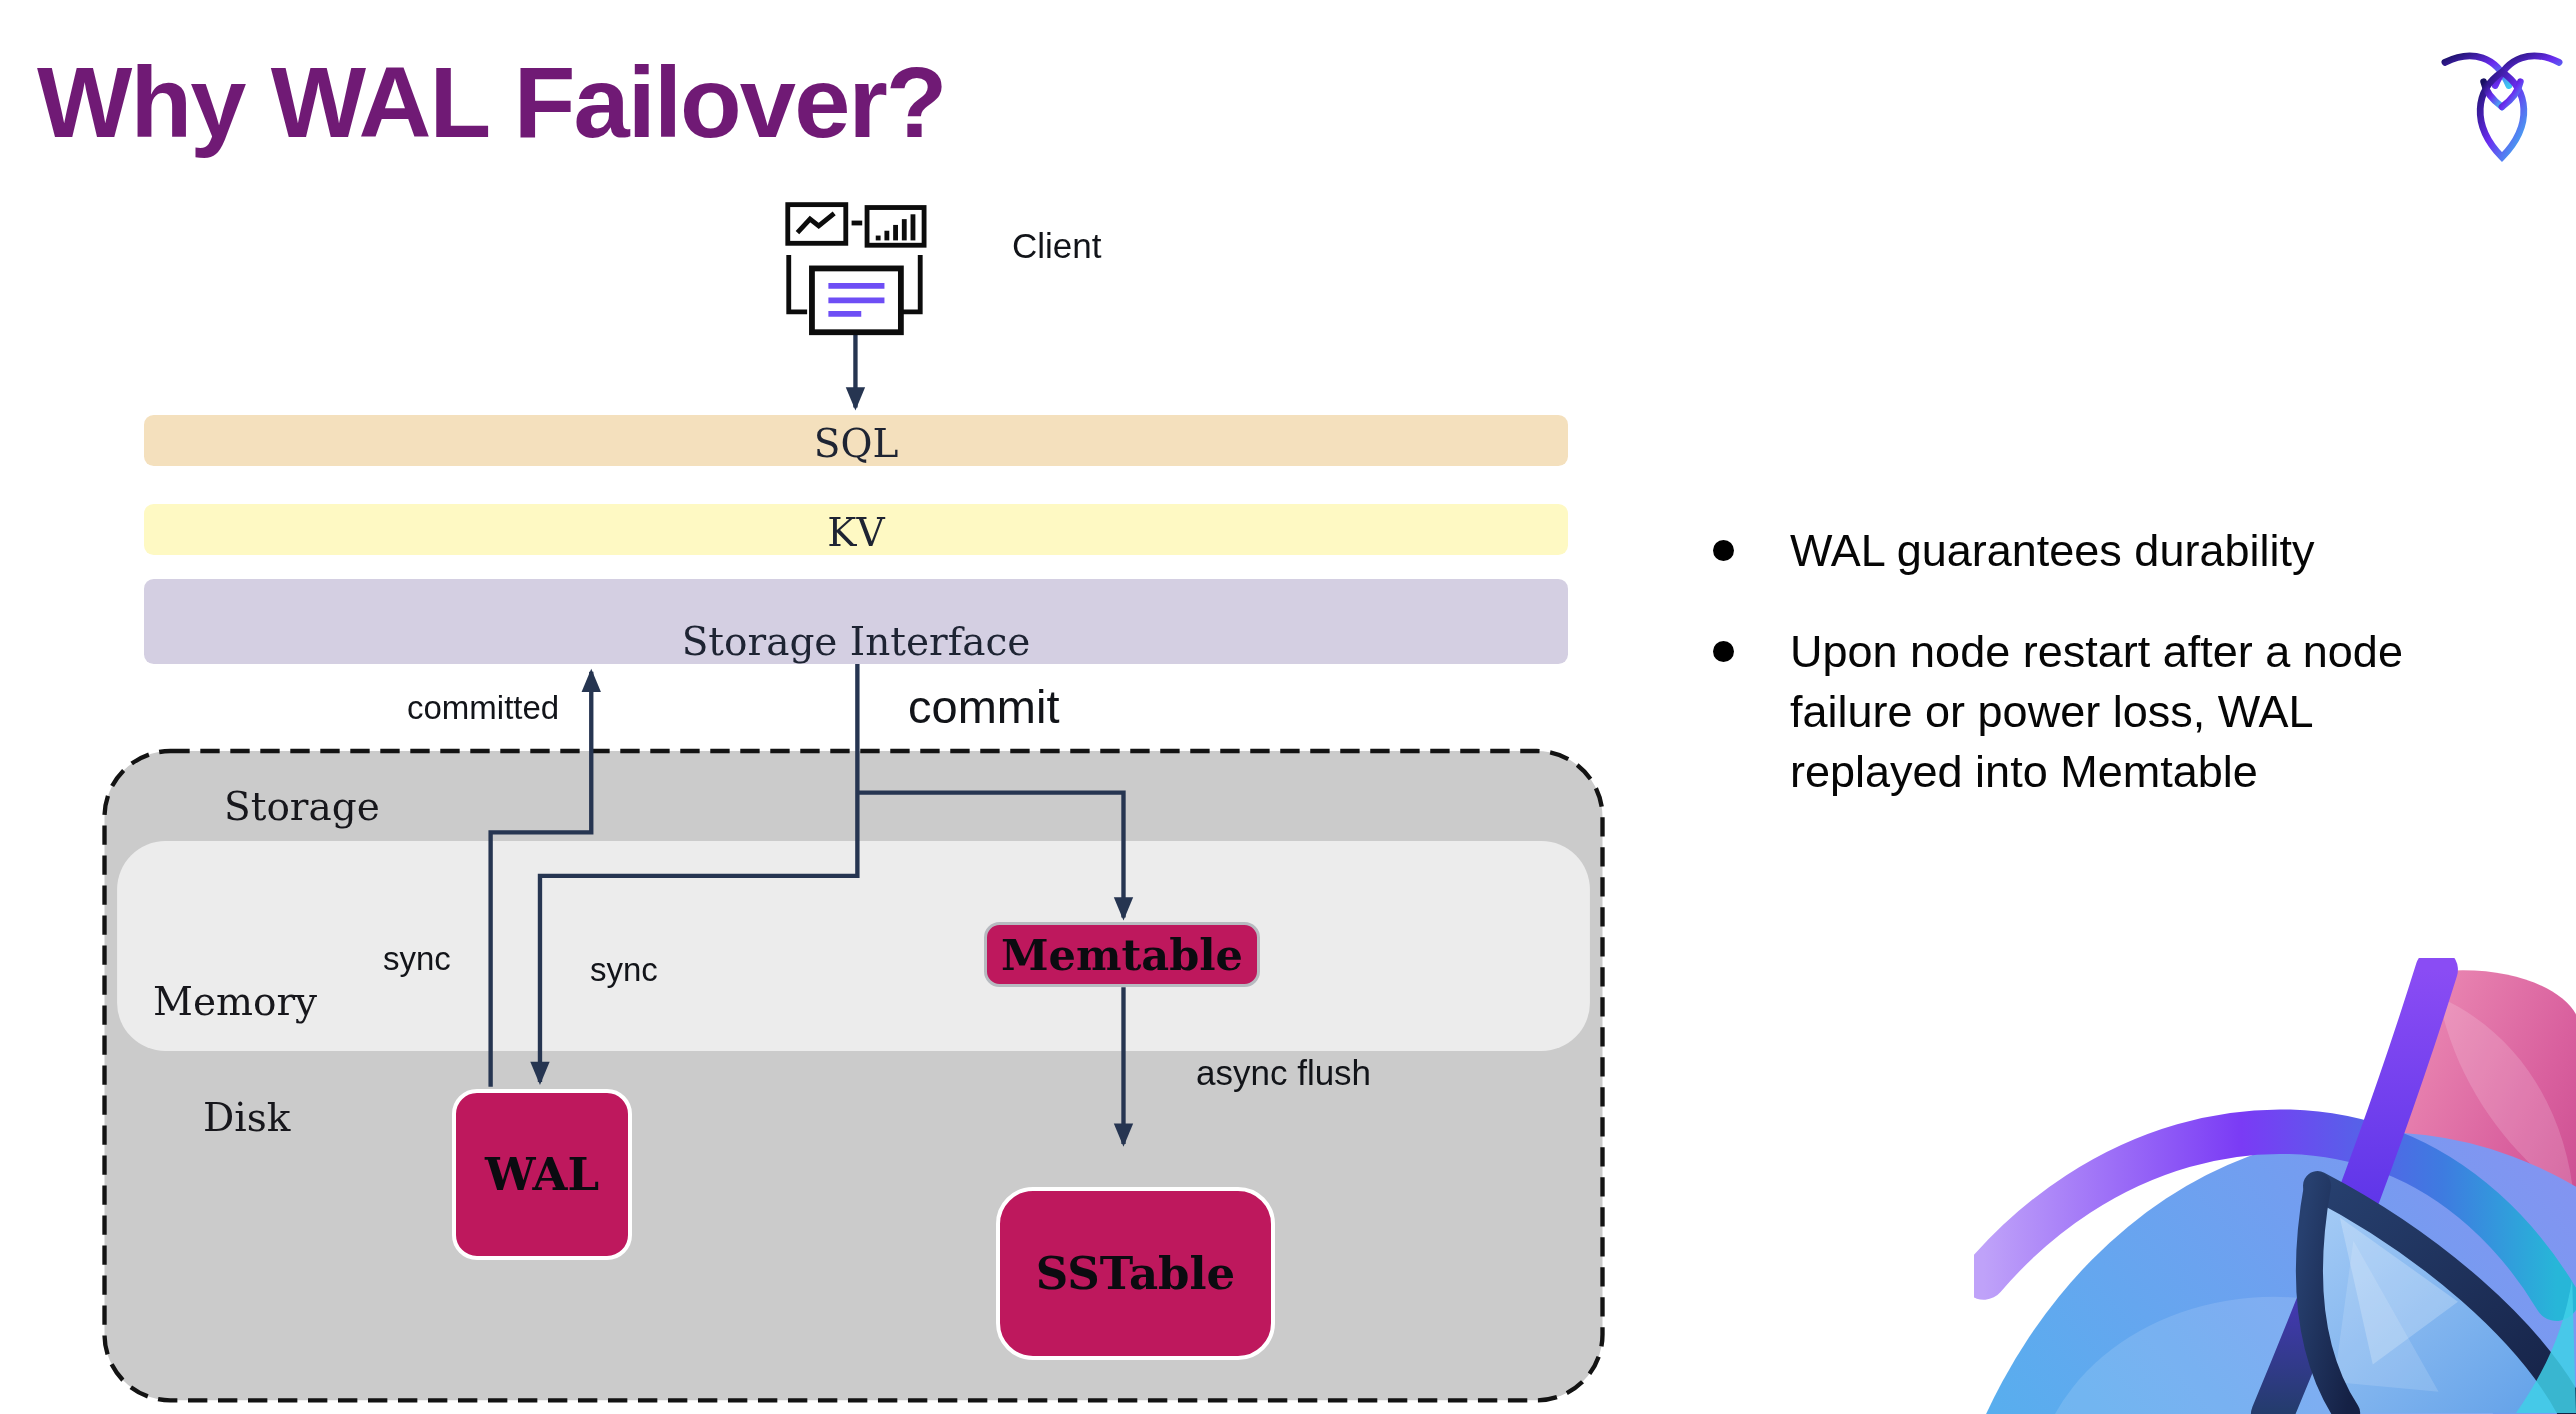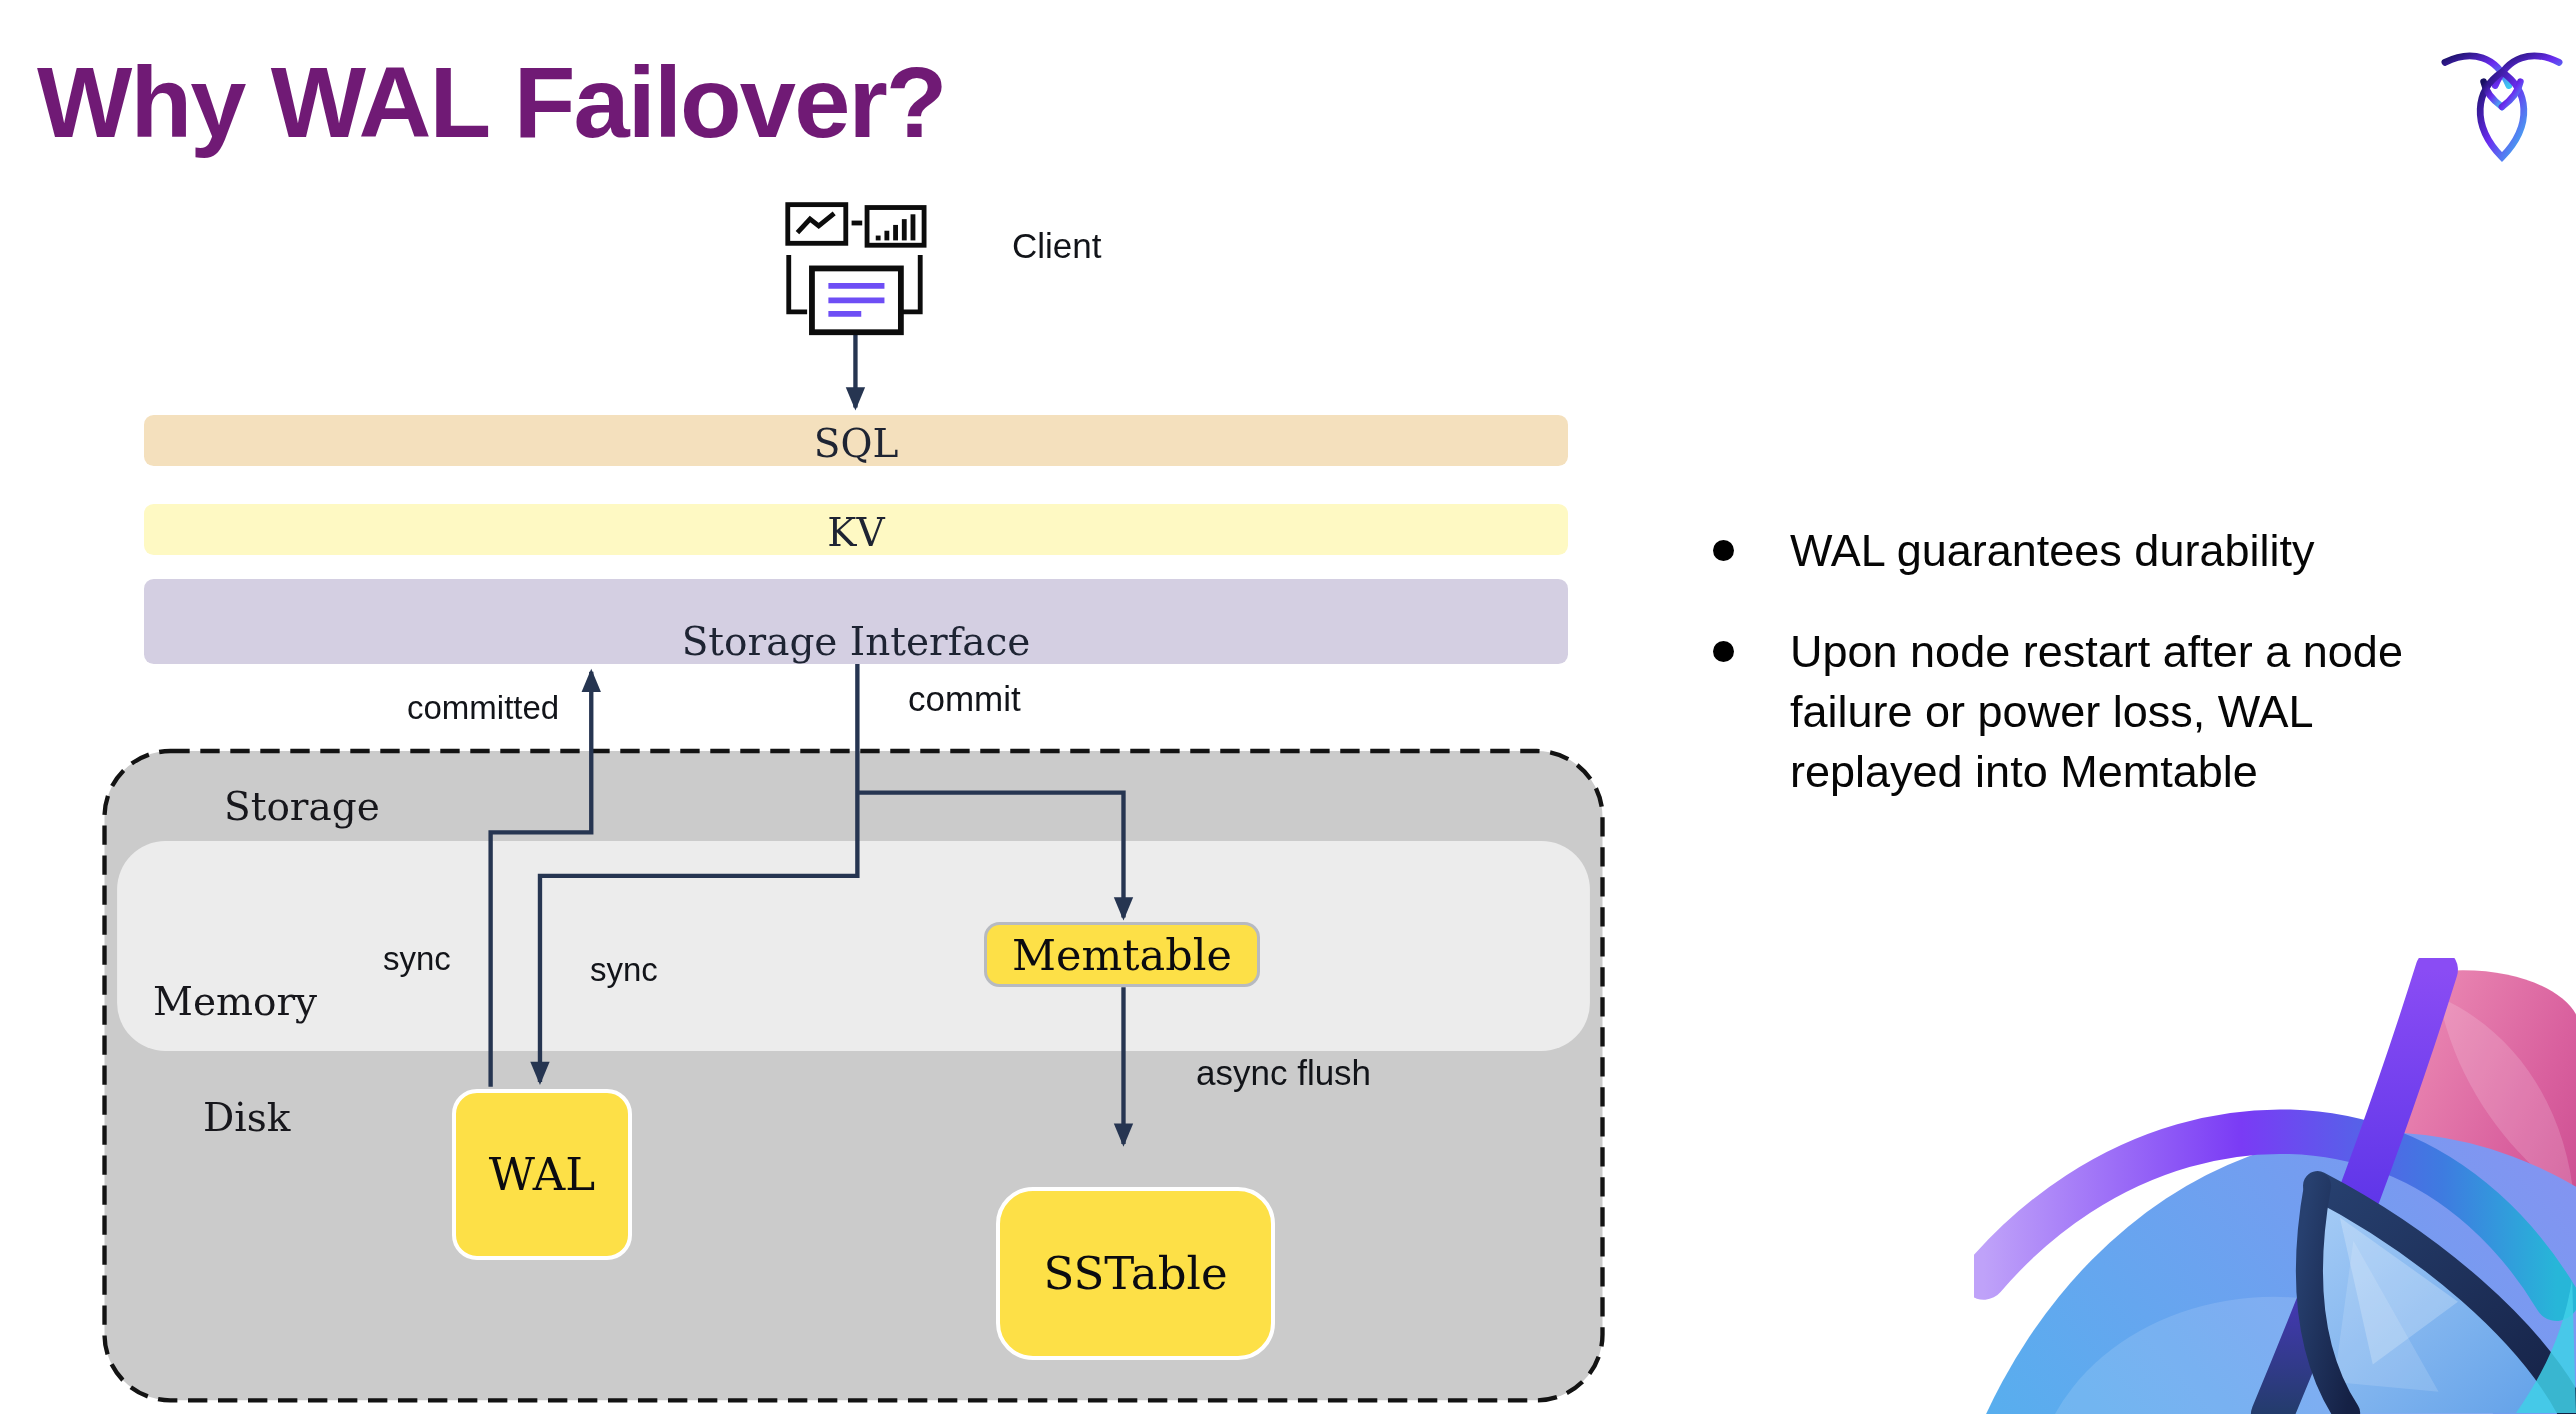--- a/index.html
+++ b/index.html
@@ -40,31 +40,31 @@
   }
   .lbl-pebble{left:224px;top:784px;}
   .lbl-memory{left:153px;top:979px;}
   .lbl-disk{left:203px;top:1095px;}
 
   
   .edge-label{
     font-size:33px;color:#121419;white-space:nowrap;
   }
   .lbl-committed{left:407px;top:689px;}
-  .lbl-commit{left:908px;top:679px;font-size:35px;}
+  .lbl-commit{left:908px;top:679px;font-size:47px;}
   .lbl-sync-left{left:383px;top:940px;}
   .lbl-sync-right{left:590px;top:951px;}
   .lbl-async{left:1196px;top:1053px;font-size:35px;}
   .lbl-client{left:1012px;top:226px;font-size:35px;}
 
   
   .node{
     display:flex;align-items:center;justify-content:center;
-    background:#fde047;
-    font-family:"DejaVu Serif", serif;font-weight:normal;color:#0b0b10;
+    background:#be185d;
+    font-family:"DejaVu Serif", serif;font-weight:bold;color:#0b0b10;
     box-sizing:border-box;
   }
   .node-wal{left:452px;top:1089px;width:180px;height:171px;border:4.8px solid #ffffff;border-radius:25px;font-size:45px;}
   .node-memtable{left:984px;top:922px;width:276px;height:65px;border:3.9px solid #b7bac0;border-radius:15.5px;font-size:43px;}
   .node-sstable{left:996px;top:1151px;width:279px;height:173px;border:4.8px solid #ffffff;border-radius:37px;font-size:45px;margin-top:36px;}
 
   
   .client-icon{left:779px;top:194px;width:150px;height:145px;}
 
   

